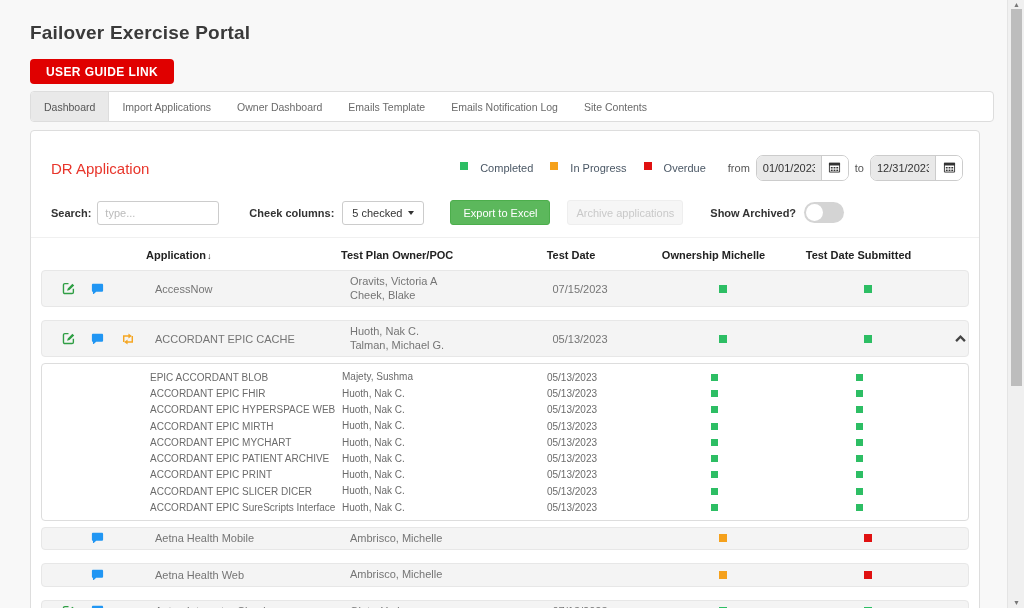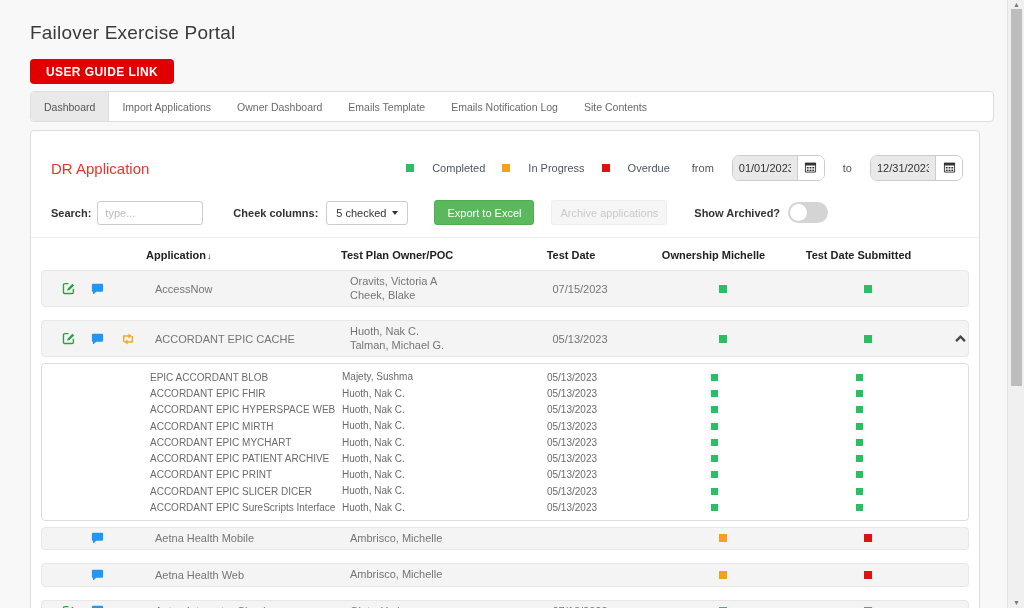--- a/index.html
+++ b/index.html
@@ -5,21 +5,21 @@
   * { box-sizing: border-box; margin: 0; padding: 0; }
   html, body { width: 1024px; height: 608px; overflow: hidden; }
   body {
     font-family: "Liberation Sans", sans-serif;
     background: #f8f8f8;
     position: relative;
   }
   .content { padding-left: 30px; }
 
   
-  .page-title { margin-top: 22px; font-size: 19px; font-weight: 400; color: #3a3a3a; letter-spacing: .2px; }
+  .page-title { margin-top: 22px; font-size: 19px; font-weight: 700; color: #3a3a3a; letter-spacing: .2px; }
   .guide-btn {
     margin-top: 15px; height: 25px; padding: 0 16px;
     background: #e00000; color: #fff; border: none; border-radius: 4px;
     font-family: "Liberation Sans", sans-serif; font-size: 12px; font-weight: 700;
     letter-spacing: .4px; cursor: pointer; display: inline-flex; align-items: center;
   }
 
   
   .tabbar {
     margin-top: 7px; width: 964px; height: 31px; background: #fff;
@@ -33,37 +33,37 @@
 
   
   .card {
     margin-top: 8px; width: 950px; height: 520px; background: #fff;
     border: 1px solid #ddd; border-radius: 4px;
   }
   .card-head { display: flex; align-items: center; padding: 24px 16px 0 20px; }
   .panel-heading { font-size: 15px; font-weight: 400; color: #e8352b; }
 
   .legend { margin-left: auto; display: flex; align-items: center; gap: 17px; }
-  .legend-item { display: flex; align-items: center; gap: 18px; font-size: 11px; color: #4a5765; }
+  .legend-item { display: flex; gap: 12px; font-size: 11px; color: #4a5765; }
   .sq { width: 8px; height: 8px; display: inline-block; flex: 0 0 auto; }
 
-  .daterange { display: flex; align-items: center; gap: 18px; margin-left: 22px; font-size: 11px; color: #555; }
+  .daterange { display: flex; align-items: center; gap: 6px; margin-left: 22px; font-size: 11px; color: #555; }
   .dategroup { display: inline-flex; border: 1px solid #ccc; border-radius: 7px; overflow: hidden; background: #fff; }
   .dategroup input {
     width: 64px; height: 24px; border: none; background: #e9e9e9; padding: 0 6px;
     font-family: "Liberation Sans", sans-serif; font-size: 11px; color: #333; outline: none;
   }
   .cal-btn { width: 27px; height: 24px; background: #fff; border: none; border-left: 1px solid #ccc;
     display: flex; align-items: center; justify-content: center; cursor: pointer; }
 
   
   .controls { display: flex; align-items: center; padding: 19px 20px 12px 20px; font-size: 11px; color: #333;
     border-bottom: 1px solid #f0f0f0; }
   .lbl { font-weight: 700; }
-  .search-input { width: 106px; height: 24px; margin-left: 6px; border: 1px solid #ccc; border-radius: 3px;
+  .search-input { width: 122px; height: 24px; margin-left: 6px; border: 1px solid #ccc; border-radius: 3px;
     padding: 0 7px; font-family: "Liberation Sans", sans-serif; font-size: 11px; color: #333; outline: none; }
   .search-input::placeholder { color: #bbb; }
   .cols-lbl { margin-left: 30px; }
   .dropdown {
     margin-left: 8px; height: 24px; padding: 0 9px; background: #fff; border: 1px solid #ccc; border-radius: 3px;
     font-family: "Liberation Sans", sans-serif; font-size: 11px; color: #333; display: inline-flex;
     align-items: center; gap: 6px; cursor: pointer;
   }
   .caret { width: 0; height: 0; border-left: 3.5px solid transparent; border-right: 3.5px solid transparent;
     border-top: 4px solid #333; display: inline-block; }

